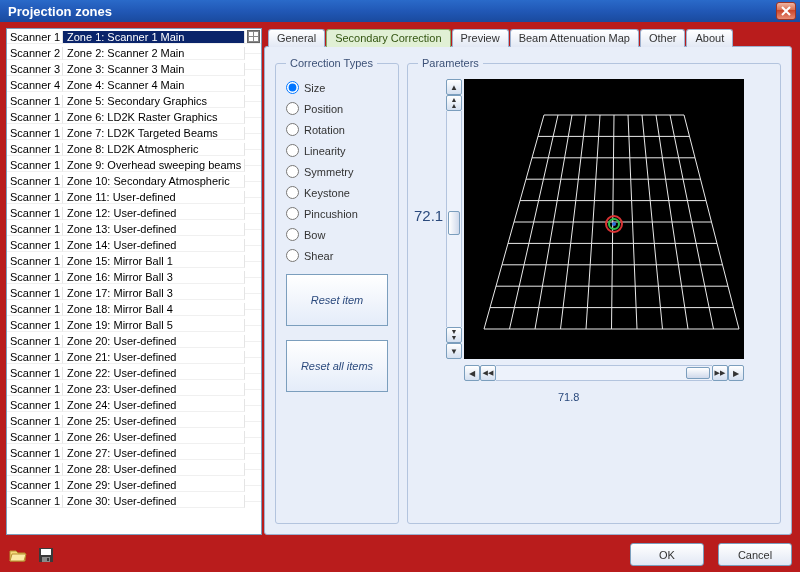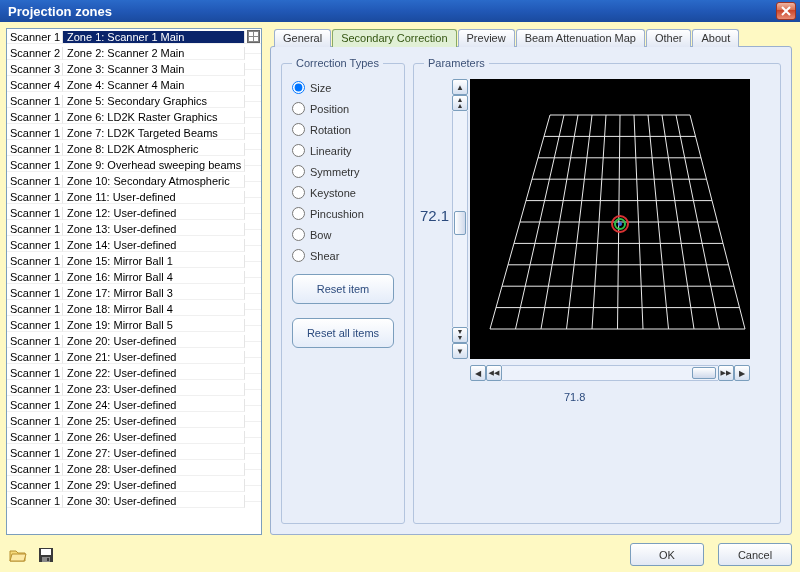--- a/index.html
+++ b/index.html
@@ -10,21 +10,21 @@
     width: 800px;
     height: 572px;
     overflow: hidden;
     user-select: none;
   }
   .window {
     width: 800px;
     height: 572px;
     display: flex;
     flex-direction: column;
-    background: #fef9c3;
+    background: #b91c1c;
   }
   .titlebar {
     height: 22px;
     background: linear-gradient(to bottom, #2a6ac9 0%, #2158b6 50%, #1a4a9e 100%);
     color: white;
     display: flex;
     align-items: center;
     justify-content: space-between;
     padding: 0 4px 0 8px;
     font-weight: bold;
@@ -44,21 +44,21 @@
   }
   .content {
     flex: 1;
     display: flex;
     flex-direction: column;
     padding: 6px 8px 6px 6px;
   }
   .main-area {
     flex: 1;
     display: flex;
-    gap: 8px;
+    gap: 2px;
     min-height: 0;
   }
   .zone-list {
     width: 256px;
     background: white;
     border: 1px solid #7b9ebd;
     overflow-y: auto;
     overflow-x: hidden;
   }
   .zone-row {
@@ -157,26 +157,27 @@
     display: flex; align-items: center;
     gap: 5px;
     padding: 4px 0;
     font-size: 11px; color: #333;
   }
   .radio-row input { margin:0; }
   .soft-btn {
     display:block;width:100%;
     background: linear-gradient(to bottom,#fff,#e4ecf9);
     border: 1px solid #7b9ebd;
-    border-radius: 6px;
-    padding: 8px 6px;
+    border-radius: 0;
+    padding: 19px 6px;
     font-size: 11px;
     color:#2b4a7d;
     cursor:pointer;
     margin-top:8px;
+    font-style:italic;
   }
   .params { flex:1; position:relative; }
   .preview-wrap{
     position:absolute;
     left:38px; top:10px;
     display:flex;
   }
   .vscroll{
     width:16px;height:280px;
     display:flex;flex-direction:column;
@@ -315,21 +316,21 @@
             <div class="zone-name">Zone 14: User-defined</div>
             <div class="zone-grid"></div>
           </div>
           <div class="zone-row">
             <div class="zone-scanner">Scanner 1</div>
             <div class="zone-name">Zone 15: Mirror Ball 1</div>
             <div class="zone-grid"></div>
           </div>
           <div class="zone-row">
             <div class="zone-scanner">Scanner 1</div>
-            <div class="zone-name">Zone 16: Mirror Ball 4</div>
+            <div class="zone-name">Zone 16: Mirror Ball 3</div>
             <div class="zone-grid"></div>
           </div>
           <div class="zone-row">
             <div class="zone-scanner">Scanner 1</div>
             <div class="zone-name">Zone 17: Mirror Ball 3</div>
             <div class="zone-grid"></div>
           </div>
           <div class="zone-row">
             <div class="zone-scanner">Scanner 1</div>
             <div class="zone-name">Zone 18: Mirror Ball 4</div>

